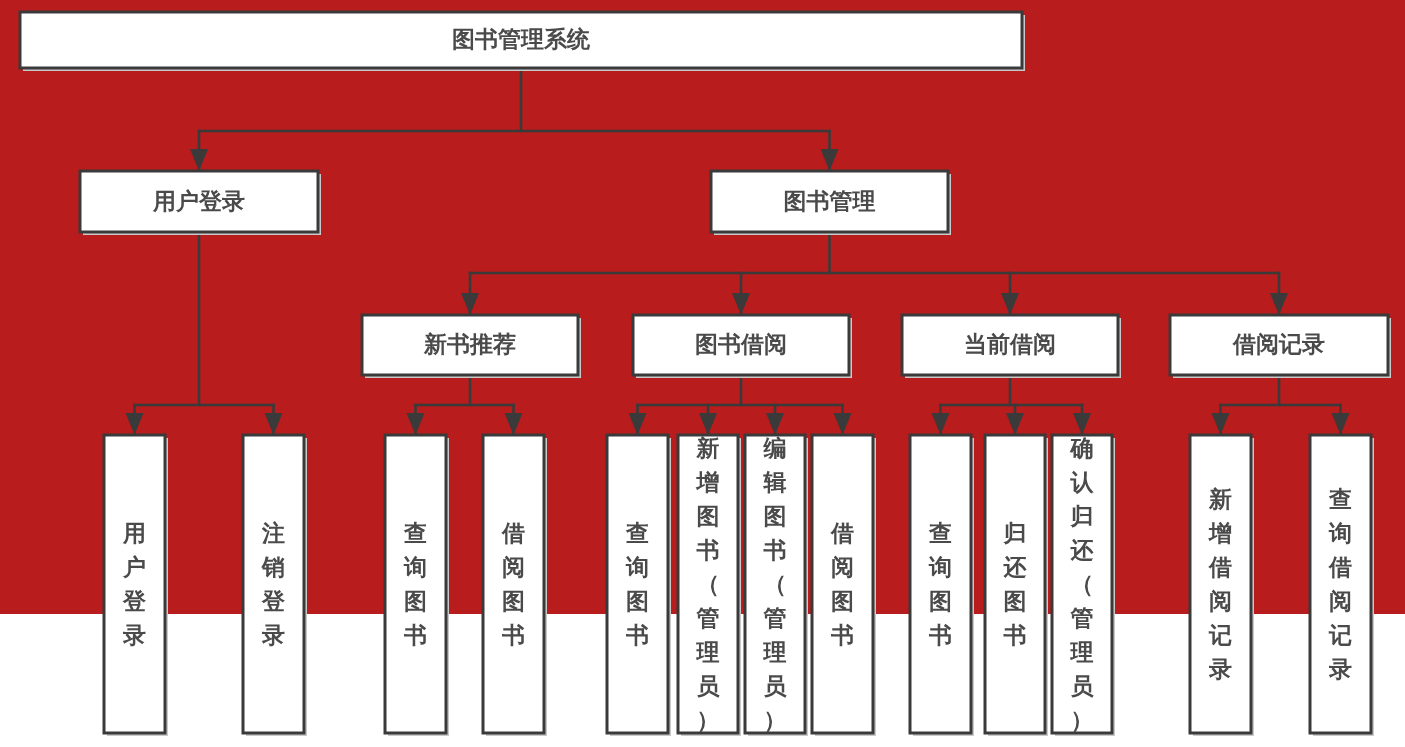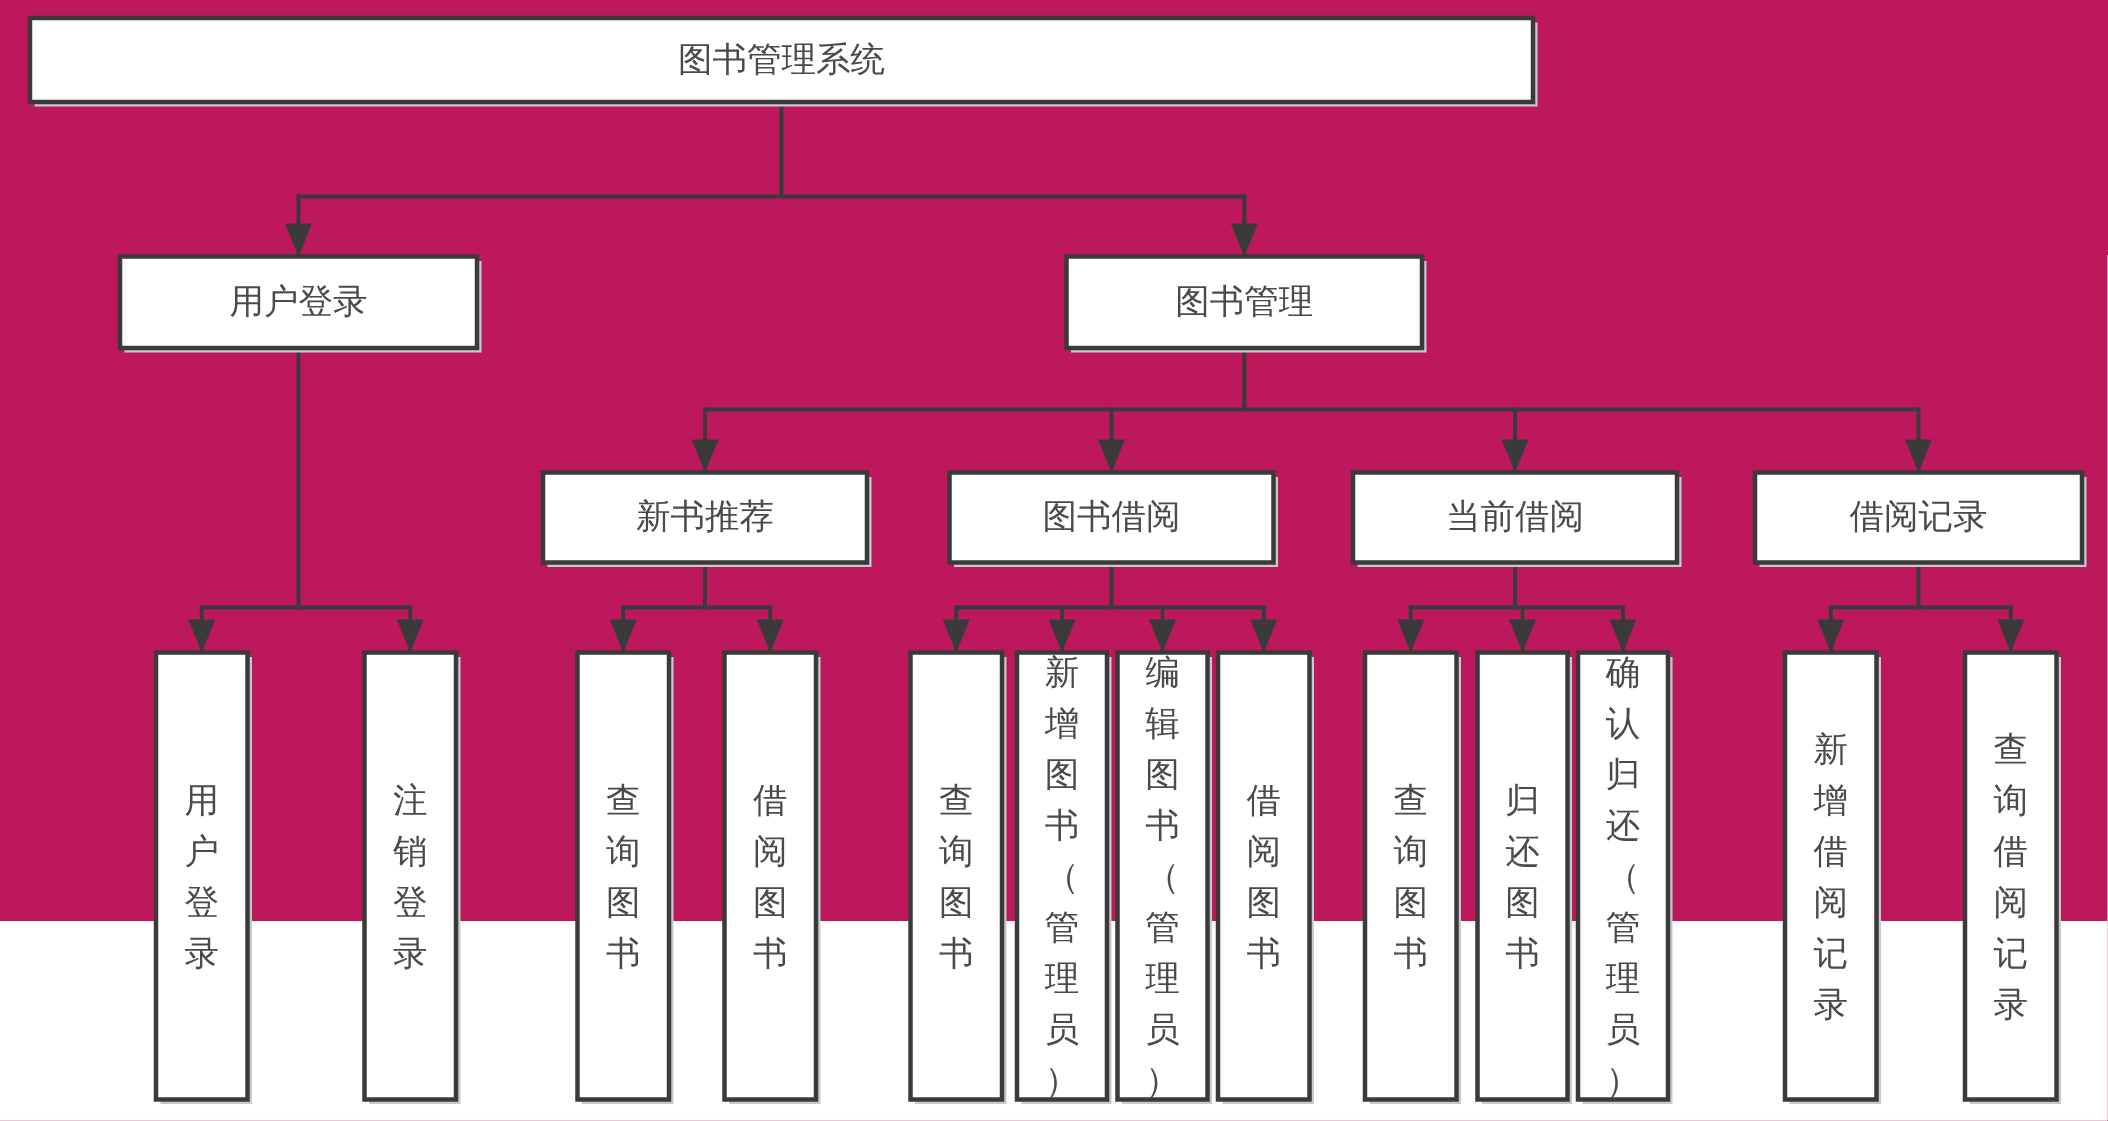--- a/index.html
+++ b/index.html
@@ -1,20 +1,20 @@
 <!DOCTYPE html>
 <html><head>
 <meta charset="utf-8">
 <style>
   html,body{margin:0;padding:0;background:#ffffff;}
   body{
     font-family:"Liberation Sans","DejaVu Sans",sans-serif;
     width:1405px;height:747px;overflow:hidden;
   }
-  #stage{position:relative;width:1405px;height:614px;background:#be185d;}
+  #stage{position:relative;width:1405px;height:614px;background:#b91c1c;font-weight:bold;}
   #diagram{position:absolute;left:0;top:0;width:1405px;height:747px;}
 
   .node-box{
     fill:#ffffff;
     stroke:#3a3a3a;
     stroke-width:3;
   }
   .node-shadow{
     fill:#c9c9c9;
     stroke:none;

